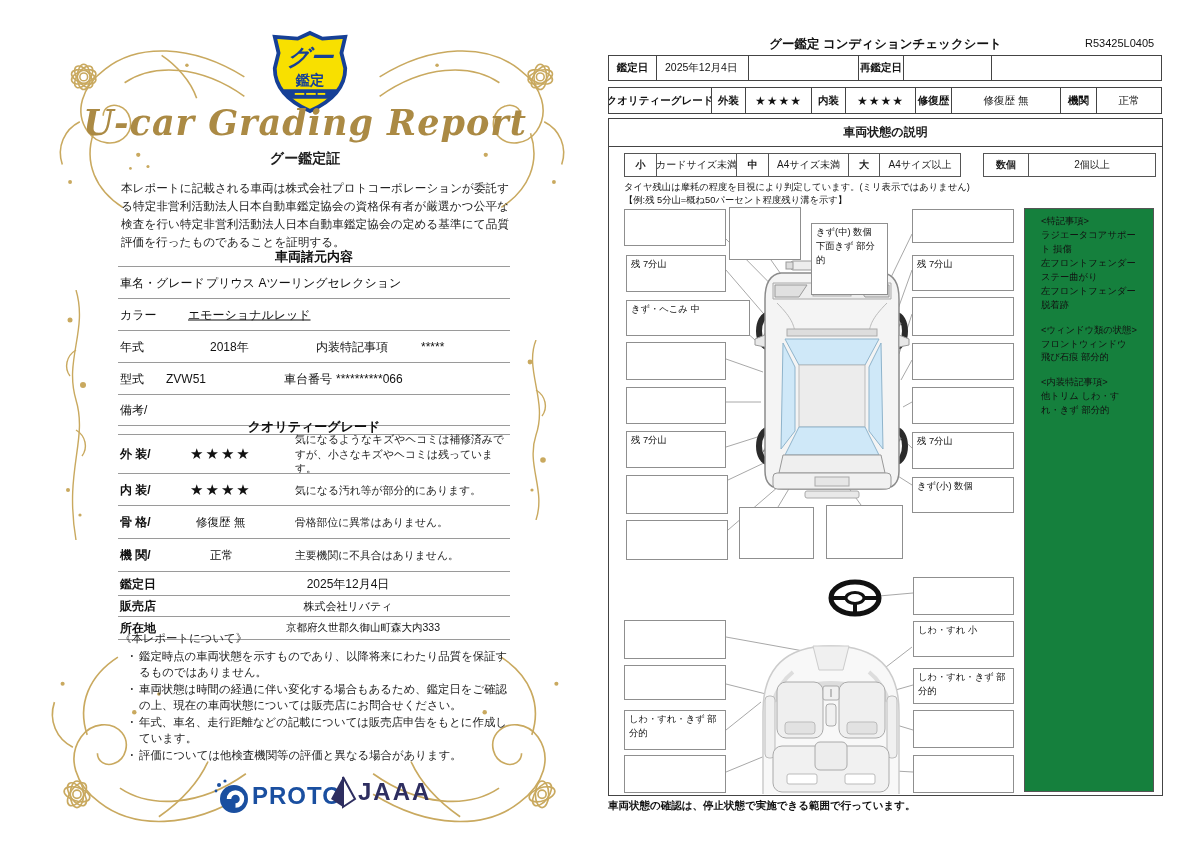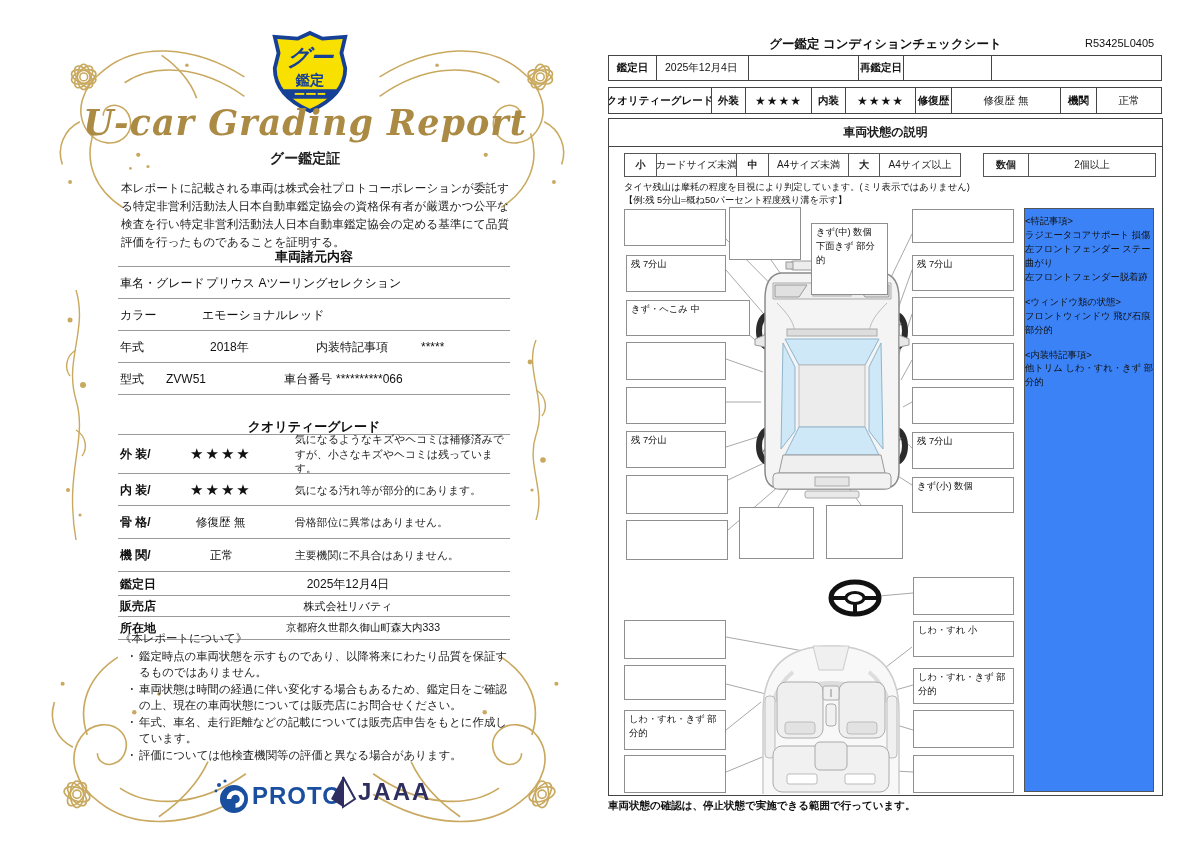--- a/index.html
+++ b/index.html
@@ -35,22 +35,22 @@
   .mainbox{border:1.5px solid #444;box-sizing:border-box;background:#fff;}
   .bandtitle{border-bottom:1.5px solid #444;display:flex;align-items:center;justify-content:center;
              font-size:12px;font-weight:bold;}
   .stable{display:flex;border:1px solid #555;box-sizing:border-box;background:#fff;}
   .stable .cell{border-right:1px solid #555;display:flex;align-items:center;justify-content:center;
                 font-size:10px;box-sizing:border-box;white-space:nowrap;overflow:hidden;}
   .stable .cell:last-child{border-right:none;}
   .tnote{font-size:9.3px;line-height:1.45;color:#111;font-weight:500;}
   .lbox{position:absolute;border:1px solid #8f8f8f;background:#fff;box-sizing:border-box;
         font-size:9.3px;line-height:1.5;color:#111;padding:2px 4px;white-space:pre-line;}
-  .remarks{border:1px solid #555;box-sizing:border-box;background:#3b82f6;font-size:9.3px;
-           line-height:1.5;color:#111;padding:6px 0;}
+  .remarks{border:1px solid #555;box-sizing:border-box;background:#15803d;font-size:9.3px;
+           line-height:1.5;color:#111;padding:6px 16px;}
   .remarks .rsec{margin-bottom:11px;}
   .cs-footer{font-size:10.5px;font-weight:600;color:#111;}
 </style>
 </head>
 <body>
 
 <div id="canvas">
 
   <div class="abs" style="left:0;top:0;width:600px;height:848px;">
 
@@ -179,33 +179,36 @@
     <div class="abs cert-intro" style="left:121px;top:179px;width:388px;">本レポートに記載される車両は株式会社プロトコーポレーションが委託する特定非営利活動法人日本自動車鑑定協会の資格保有者が厳選かつ公平な検査を行い特定非営利活動法人日本自動車鑑定協会の定める基準にて品質評価を行ったものであることを証明する。</div>
 
     <div class="abs sec-title" style="left:118px;top:248px;width:392px;">車両諸元内容</div>
     <div class="abs ltab" style="left:118px;top:266px;width:392px;">
       <div class="lrow" style="height:31px;">
         <span class="lab">車名・グレード</span>
         <span class="val" style="left:88px;">プリウス Aツーリングセレクション</span>
       </div>
       <div class="lrow" style="height:31px;">
         <span class="lab">カラー</span>
-        <span class="val" style="left:84px;">エモーショナルレッド</span>
+        <span class="val" style="left:70px;text-decoration:underline;">エモーショナルレッド</span>
       </div>
       <div class="lrow" style="height:31px;">
         <span class="lab">年式</span>
         <span class="val" style="left:92px;">2018年</span>
         <span class="val" style="left:198px;font-weight:500;">内装特記事項</span>
         <span class="val" style="left:303px;">*****</span>
       </div>
       <div class="lrow" style="height:31px;">
         <span class="lab">型式</span>
         <span class="val" style="left:48px;">ZVW51</span>
         <span class="val" style="left:166px;font-weight:500;">車台番号</span>
         <span class="val" style="left:218px;">**********066</span>
+      </div>
+      <div class="lrow" style="height:30px;">
+        <span class="lab">備考/</span>
       </div>
     </div>
 
     <div class="abs sec-title" style="left:118px;top:418px;width:392px;">クオリティーグレード</div>
     <div class="abs ltab" style="left:118px;top:434px;width:392px;">
       <div class="lrow" style="height:38px;">
         <span class="lab" style="font-weight:bold;">外 装/</span>
         <span class="val stars" style="left:72px;">★★★★</span>
         <span class="val gdesc" style="left:177px;width:213px;">気になるようなキズやヘコミは補修済みですが、小さなキズやヘコミは残っています。</span>
       </div>

